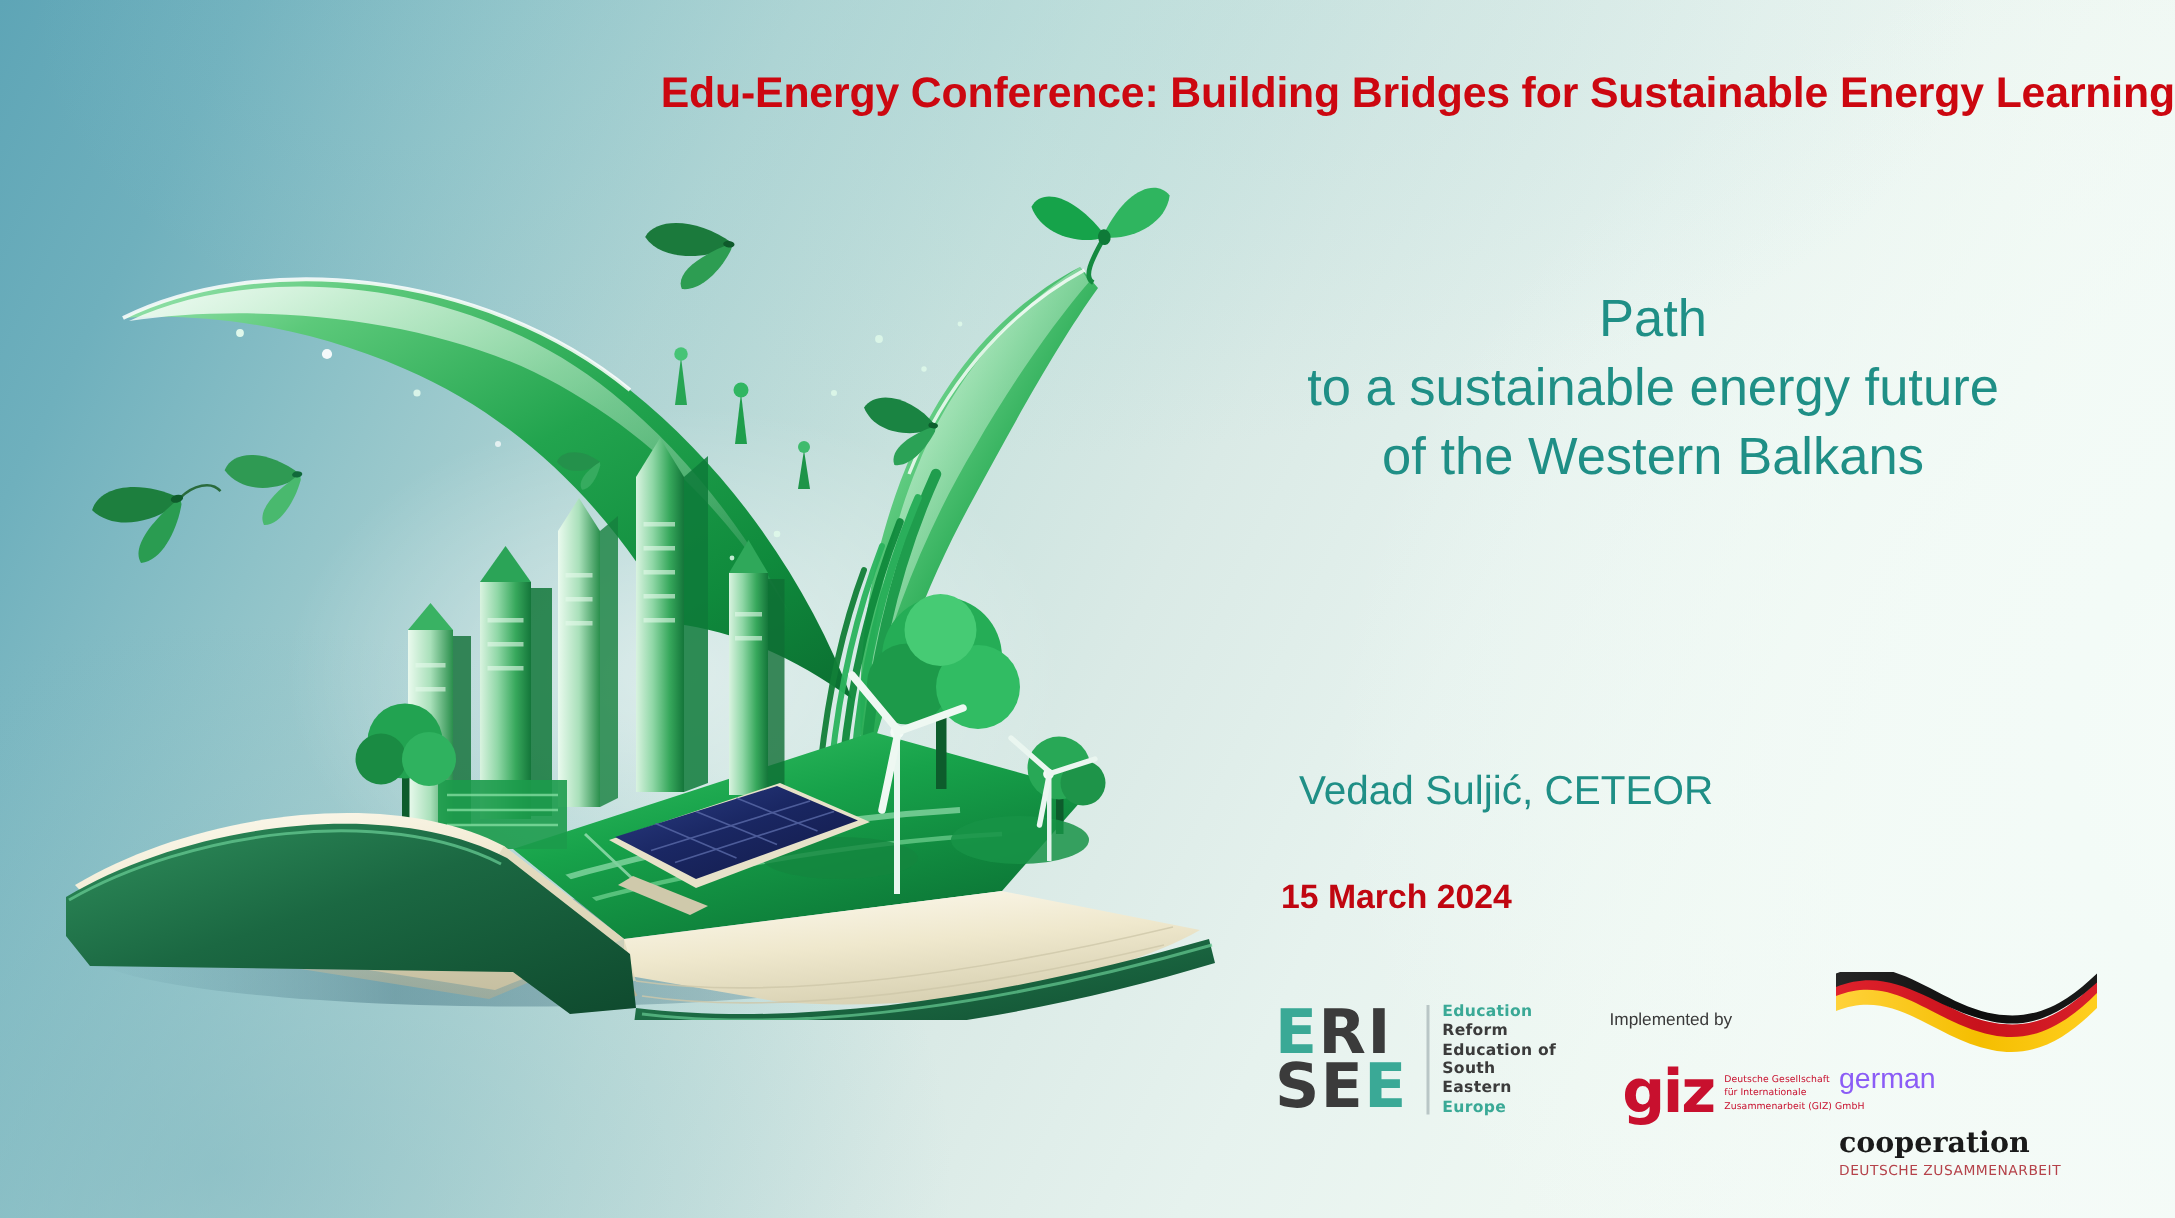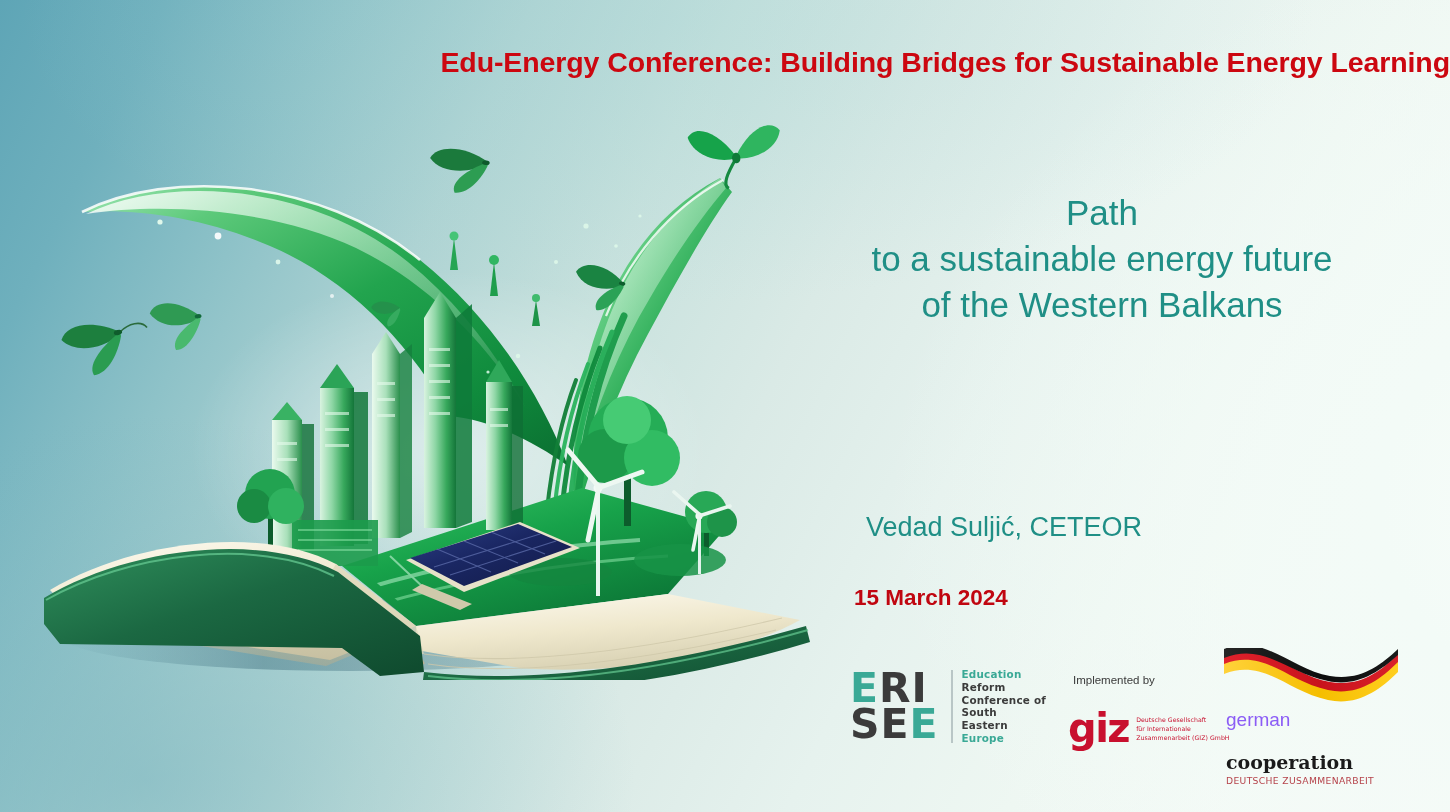--- a/index.html
+++ b/index.html
@@ -137,21 +137,21 @@
   }
 
   
   .gizblock { position: absolute; left: 228px; top: 10px; width: 175px; margin-top: 14px; }
   .impl-by {
     font-size: 11.5px;
     color: #3a3a3a;
     margin-left: 5px;
     margin-bottom: 27px;
   }
-  .giz-line { display: flex; align-items: flex-end; }
+  .giz-line { display: flex; align-items: flex-end; justify-content: flex-end; }
   .giz-mark {
     font-size: 40px;
     font-weight: bold;
     color: #c8102e;
     line-height: 0.78;
     letter-spacing: -1.5px;
     font-family: "DejaVu Sans", sans-serif;
   }
   .giz-tag {
     margin-left: 7px;
@@ -522,21 +522,21 @@
         <div class="row">
           <span class="d">S</span>
           <span class="d">E</span>
           <span class="t">E</span>
         </div>
       </div>
       <div class="erisee-sep"></div>
       <div class="erisee-words">
         <span class="t">Education</span>
         <span class="d">Reform</span>
-        <span class="d">Conference of</span>
+        <span class="d">Education of</span>
         <span class="d">South</span>
         <span class="d">Eastern</span>
         <span class="t">Europe</span>
       </div>
     </div>
 
     <div class="gizblock">
       <div class="impl-by">Implemented by</div>
       <div class="giz-line">
         <span class="giz-mark">giz</span>

